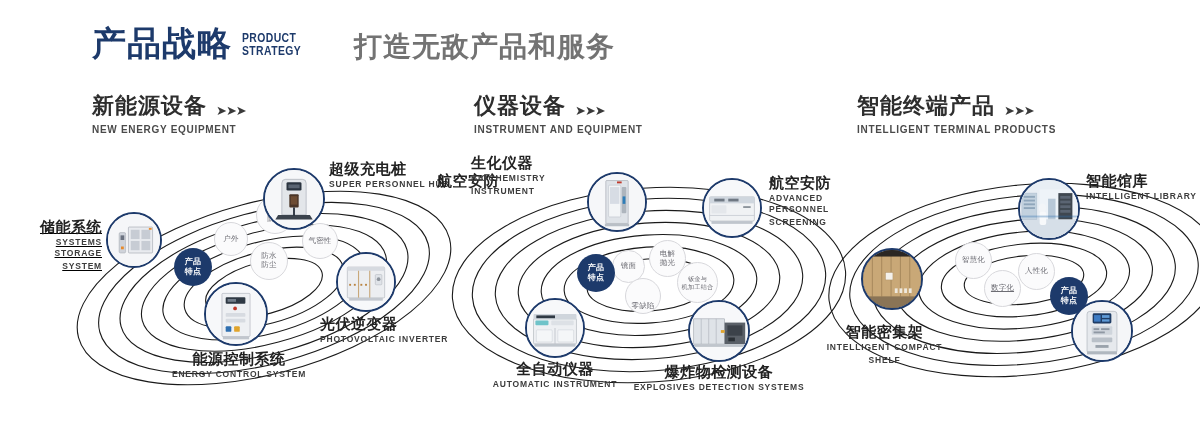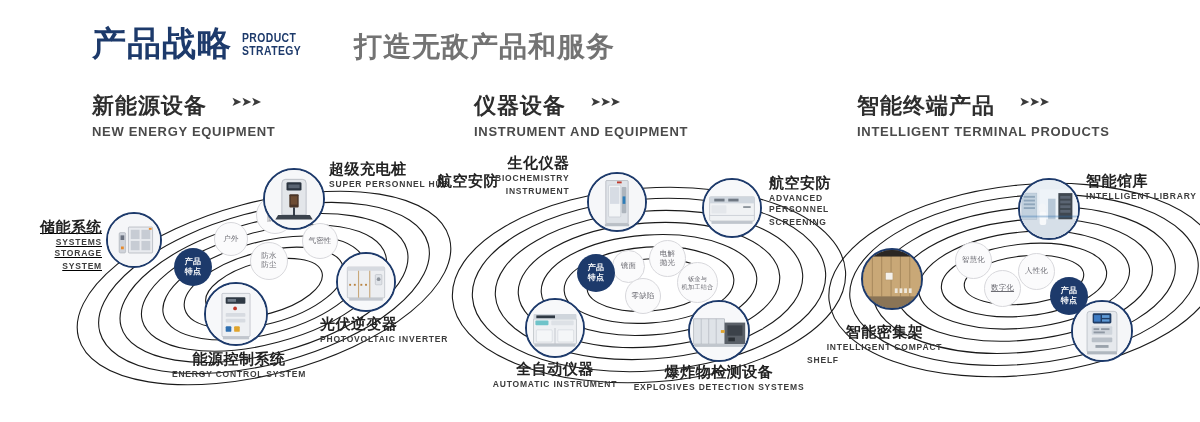--- a/index.html
+++ b/index.html
@@ -24,24 +24,24 @@
     padding-bottom:3px;
   }
   .hdr-en div{white-space:nowrap;}
   .hdr-sub{
     position:absolute;left:330px;top:33px;
     font-size:28px;font-weight:bold;color:#737373;letter-spacing:1px;line-height:1;
   }
 
   
   .sect{position:absolute;}
-  .sect .row{display:flex;align-items:flex-start;gap:24px;}
+  .sect .row{display:flex;align-items:flex-end;gap:9px;}
   .sect .cn{font-size:22px;font-weight:bold;color:#2e2e2e;letter-spacing:1px;line-height:1;}
   .sect .arrows{color:#3a3a3a;font-size:13px;letter-spacing:-1px;line-height:1;font-weight:bold;}
-  .sect .en{margin-top:7px;font-size:13px;font-weight:bold;color:#4a4a4a;letter-spacing:.7px;}
+  .sect .en{margin-top:7px;font-size:10px;font-weight:bold;color:#4a4a4a;letter-spacing:.7px;}
 
   
   .cluster{position:absolute;width:400px;height:250px;}
   .cluster svg.orbits{position:absolute;left:0;top:0;width:400px;height:250px;overflow:visible;}
 
   .node{
     position:absolute;border-radius:50%;
     border:2.5px solid #1d3a6b;
     background:#f3f4f6;overflow:hidden;
     box-sizing:border-box;
@@ -240,21 +240,21 @@
       <span><span>镜面</span></span>
     </div>
     <div class="feat" style="left:200px;top:80px;width:37px;height:37px;">
       <span><span>电解</span><br>
             <span>抛光</span></span>
     </div>
     <div class="feat" style="left:228px;top:102px;width:41px;height:41px;">
       <span style="font-size:6.2px"><span>钣金与</span><br>
             <span>机加工结合</span></span>
     </div>
-    <div class="feat" style="left:176px;top:118px;width:36px;height:36px;">
+    <div class="feat" style="left:176px;top:118px;width:36px;height:36px;align-items:flex-end;">
       <span><span>零缺陷</span></span>
     </div>
 
     <div class="badge" style="left:128px;top:94px;width:38px;height:38px;">
       <span><span>产品</span><br>
             <span>特点</span></span>
     </div>
 
     <div class="lbl" style="left:-12px;top:12px;">
       <div class="cn">航空安防</div>
@@ -265,21 +265,21 @@
         <rect x="0" y="0" width="60" height="60" fill="#f6f7f9"></rect>
         <rect x="18" y="7" width="24" height="46" rx="1" fill="#dfe3e8" stroke="#9aa0a8" stroke-width=".6"></rect>
         <rect x="21" y="12" width="13" height="34" rx="1" fill="#f3f5f7" stroke="#b4bac2" stroke-width=".5"></rect>
         <rect x="22.5" y="14" width="10" height="18" fill="#cfd6de" opacity=".8"></rect>
         <rect x="35" y="14" width="5" height="28" rx="1" fill="#aeb5bd"></rect>
         <rect x="36" y="24" width="3" height="8" fill="#2e7db8"></rect>
         <rect x="30" y="8" width="5" height="2" fill="#c0392b"></rect>
         <rect x="17" y="53" width="26" height="3" fill="#b9bfc6"></rect>
       </svg>
     </div>
-    <div class="lbl" style="left:46px;top:-6px;text-align:right;">
+    <div class="lbl" style="left:22px;top:-6px;">
       <div class="cn">生化仪器</div>
       <div class="en">BIOCHEMISTRY</div>
       <div class="en">INSTRUMENT</div>
     </div>
 
     <div class="node" style="left:253px;top:18px;width:60px;height:60px;">
       <svg class="art" viewBox="0 0 60 60">
         <rect x="0" y="0" width="60" height="60" fill="#f7f8fa"></rect>
         <rect x="6" y="18" width="48" height="26" rx="1.5" fill="#f0f2f4" stroke="#a8aeb6" stroke-width=".6"></rect>
         <rect x="6" y="18" width="48" height="7" fill="#cfd6de"></rect>
@@ -414,21 +414,21 @@
             <rect x="39" y="41" width="3" height="5"></rect>
             <rect x="44" y="41" width="3" height="5"></rect>
             <rect x="49" y="41" width="3" height="5"></rect>
           </g>
         <rect x="0" y="0" width="62" height="7" fill="#2b2724"></rect>
       </svg>
     </div>
     <div class="lbl c" style="left:-17px;top:163px;width:155px;">
       <div class="cn">智能密集架</div>
       <div class="en">INTELLIGENT COMPACT</div>
-      <div class="en" style="text-align:left">SHELF</div>
+      <div class="en" style="text-align:center">SHELF</div>
     </div>
 
     <div class="node" style="left:247px;top:140px;width:62px;height:62px;">
       <svg class="art" viewBox="0 0 62 62">
         <rect x="0" y="0" width="62" height="62" fill="#f5f6f8"></rect>
         <path d="M18 10 h26 a3 3 0 0 1 3 3 v40 h-32 v-40 a3 3 0 0 1 3 -3 z" fill="#e6e9ed" stroke="#a4aab2" stroke-width=".6"></path>
         <rect x="21" y="12" width="20" height="11" rx="1.5" fill="#1f3d66"></rect>
         <rect x="22.5" y="14" width="7" height="7" fill="#3e7cc4"></rect>
         <rect x="31" y="14" width="8" height="3" fill="#5e9ad6"></rect>
         <rect x="31" y="18.5" width="8" height="2.5" fill="#5e9ad6"></rect>

